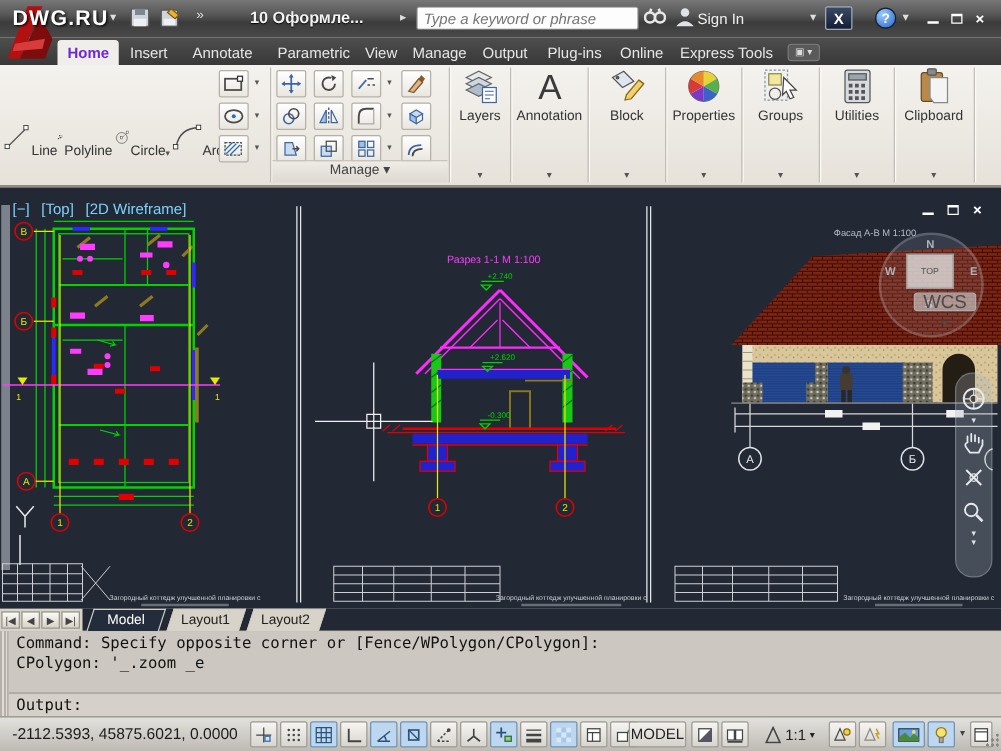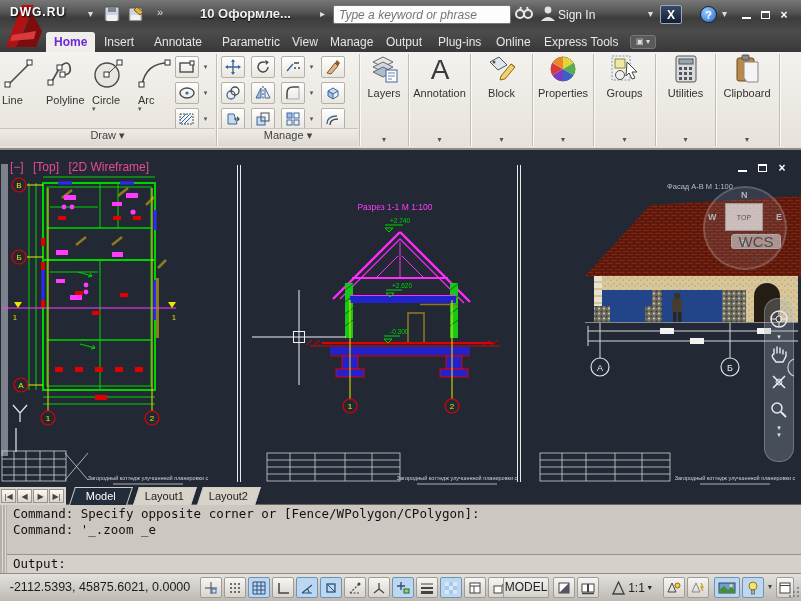--- a/index.html
+++ b/index.html
@@ -5,21 +5,21 @@
 <style>
   html,body{margin:0;padding:0;background:#555;}
   *{box-sizing:border-box;}
   .app{position:relative;width:801px;height:601px;overflow:hidden;background:#eae7e1;
        font-family:"Liberation Sans",sans-serif;}
   
   .titlebar{position:absolute;left:0;top:0;width:801px;height:30px;
     background:linear-gradient(#777 0%,#565656 40%,#3c3c3c 60%,#4a4a4a 100%);}
   .acadlogo{position:absolute;left:2px;top:1px;width:44px;height:50px;z-index:30;}
   .dwgru{position:absolute;left:10px;top:5px;z-index:31;color:#fff;font-weight:bold;
-    font-size:12px;letter-spacing:1px;text-shadow:1px 1px 2px #000;}
+    font-size:17px;letter-spacing:1px;text-shadow:1px 1px 2px #000;}
   .qat-ico{position:absolute;top:6px;width:20px;height:18px;color:#e8e8e8;text-align:center;}
   .doc-title{position:absolute;left:200px;top:6px;color:#f2f2f2;font-weight:bold;font-size:13px;
     text-shadow:0 1px 1px #000;}
   .tb-arrow{position:absolute;top:8px;color:#ddd;font-size:10px;}
   .searchbox{position:absolute;left:333px;top:5px;width:178px;height:19px;border:1px solid #777;
     border-radius:2px;background:#fdfdfd;font-style:italic;color:#999;font-size:12px;padding:0 5px;
     font-family:"Liberation Sans",sans-serif;}
   .signin{position:absolute;left:558px;top:8px;color:#eee;font-size:12px;}
   .xchg{position:absolute;left:660px;top:5px;width:22px;height:19px;background:linear-gradient(#3a4a66,#141e33);
     border:1px solid #9ab;border-radius:2px;color:#fff;font-weight:bold;font-size:12px;text-align:center;line-height:18px;}
@@ -34,37 +34,37 @@
     background:linear-gradient(#4e4e4e,#383838);}
   .rtab{position:absolute;top:2px;height:20px;color:#e6e6e6;font-size:12px;text-align:center;
     line-height:20px;padding:0 8px;}
   .rtab.active{background:#f0eeea;color:#6d28d9;border-radius:3px 3px 0 0;font-weight:bold;}
   .ribmin{position:absolute;left:482px;top:5px;width:26px;height:14px;background:#5a5a5a;
     border:1px solid #777;border-radius:3px;color:#ddd;font-size:8px;text-align:center;line-height:12px;}
   
   .ribbon{position:absolute;left:0;top:52px;width:801px;height:98px;
     background:linear-gradient(#f4f2ee,#e6e2da);border-bottom:2px solid #8f8b83;}
   .psep{position:absolute;top:2px;height:92px;width:1px;background:#c2bdb4;box-shadow:1px 0 0 #fbfaf8;}
-  .bigbtn{position:absolute;top:3px;width:44px;height:72px;display:flex;flex-direction:column;
-    align-items:flex-start;color:#333;font-size:11px;}
+  .bigbtn{position:absolute;top:3px;width:44px;height:72px;display:flex;flex-direction:row;
+    align-items:flex-end;color:#333;font-size:11px;}
   .bigbtn svg{margin-top:2px;}
   .blabel{margin-top:3px;}
   .dropmark{color:#555;font-size:7px;line-height:6px;}
   .minibtn{position:absolute;width:24px;height:22px;border:1px solid #b5b1a8;border-radius:2px;
     background:linear-gradient(#fff,#e9e6df);display:flex;align-items:center;justify-content:center;}
   .minidrop{position:absolute;width:11px;height:22px;color:#555;font-size:7px;text-align:center;line-height:22px;}
   .ptitle{position:absolute;top:76px;height:18px;left:0;right:0;text-align:center;font-size:11px;color:#444;
     background:linear-gradient(#efece7,#ddd9d1);border-top:1px solid #c9c4bb;}
   .panel{position:absolute;top:0;height:94px;}
   .pbtn{position:absolute;left:0;right:0;top:2px;height:58px;display:flex;flex-direction:column;align-items:center;}
   .plabel{font-size:11px;color:#333;margin-top:3px;}
   .pdrop{position:absolute;bottom:2px;left:0;right:0;text-align:center;color:#555;font-size:8px;}
   
   .canvas{position:absolute;left:0;top:150px;width:801px;height:337px;background:#222935;}
-  .vplabel{position:absolute;left:10px;top:10px;color:#ec4899;font-size:12px;z-index:5;}
+  .vplabel{position:absolute;left:10px;top:10px;color:#7dd3fc;font-size:12px;z-index:5;}
   .vplabel span{margin-right:6px;}
   .dwc{position:absolute;top:11px;color:#fff;z-index:6;font-size:12px;text-align:center;width:18px;}
   .vcube{position:absolute;left:703px;top:36px;width:84px;height:84px;border-radius:50%;
     background:rgba(190,195,205,0.13);border:2px solid rgba(215,220,228,0.22);z-index:4;}
   .vc-letter{position:absolute;color:#aeb4bc;font-size:9px;font-weight:bold;z-index:5;}
   .vc-top{position:absolute;left:725px;top:53px;width:38px;height:28px;background:rgba(228,228,228,0.78);
     border:1px solid #999;color:#555;font-size:7px;text-align:center;line-height:28px;z-index:5;}
   .vc-wcs{position:absolute;left:731px;top:84px;width:50px;height:15px;background:rgba(215,215,215,0.6);
     border:1px solid #aaa;border-radius:3px;color:#4a4a4a;font-size:15px;text-align:center;line-height:14px;z-index:5;}
   .navbar{position:absolute;left:764px;top:148px;width:30px;height:164px;
@@ -231,21 +231,20 @@
         </svg>
       </div>
       <div class="minidrop" style="left:200px;top:30px">▾</div>
       <div class="minibtn" style="left:175px;top:56px">
         <svg width="18" height="14" viewBox="0 0 18 14">
           <rect x="2" y="2" width="13" height="10" fill="none" stroke="#4a4a4a" stroke-dasharray="2 1"></rect>
           <path d="M3 11 L11 3 M6 12 L14 4 M2 8 L8 2" stroke="#2a6db5" stroke-width="1"></path>
         </svg>
       </div>
       <div class="minidrop" style="left:200px;top:56px">▾</div>
-      <div class="ptitle"><span>Draw</span> ▾</div>
     </div>
     <div class="psep" style="left:216px"></div>
 
     <div class="panel" style="left:218px;width:140px">
       <div class="minibtn" style="left:3px;top:4px">
         <svg width="16" height="16" viewBox="0 0 16 16">
           <path d="M8 1v14M1 8h14" stroke="#3e66a0" stroke-width="1.4"></path>
           <path d="M8 0l2 3H6zM8 16l2-3H6zM0 8l3-2v4zM16 8l-3-2v4z" fill="#3e66a0"></path>
         </svg>
       </div>
@@ -741,21 +740,21 @@
     <div class="ltab paper" style="left:136px;width:58px">
       <span>Layout1</span></div>
     <div class="ltab paper" style="left:200px;width:58px">
       <span>Layout2</span></div>
   </div>
 
   <div class="cmd">
     <div class="cmdgrip"></div>
     <div class="cmdhist">
       <div>Command: Specify opposite corner or [Fence/WPolygon/CPolygon]:</div>
-      <div>Command: '_.zoom _e</div>
+      <div>CPolygon: '_.zoom _e</div>
     </div>
     <div class="cmdin">Output:</div>
   </div>
 
   <div class="status">
     <div class="coords">-2112.5393, 45875.6021, 0.0000</div>
 
     <div class="sbtn" style="left:200px">
       <svg width="14" height="14" viewBox="0 0 14 14">
         <path d="M7 1v12M1 7h12" stroke="#444"></path>

